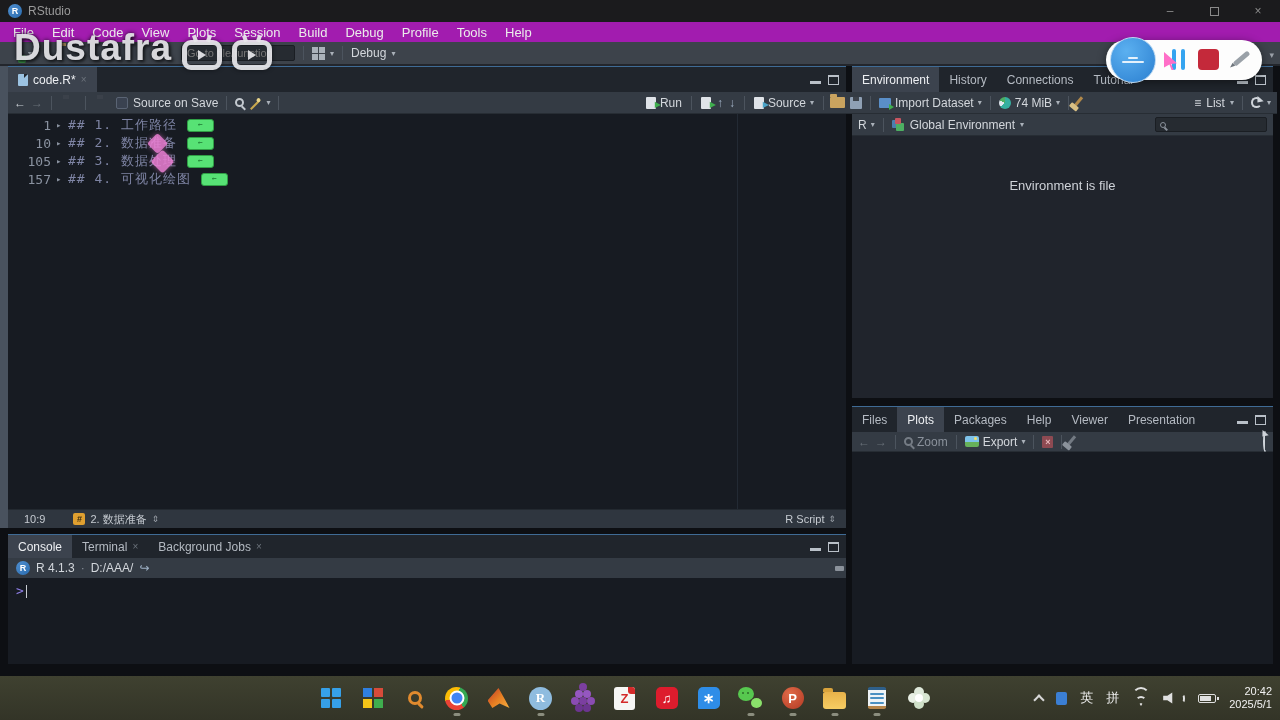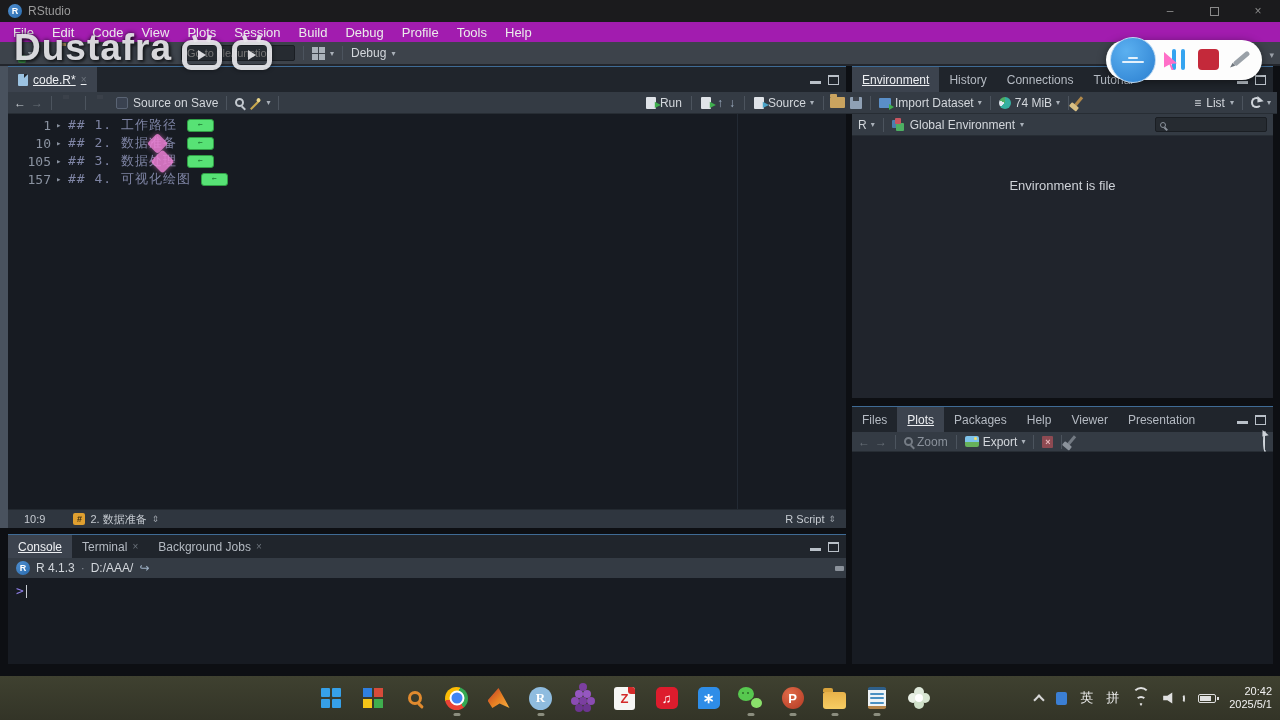--- a/index.html
+++ b/index.html
@@ -48,21 +48,21 @@
                text-shadow:0 0 4px rgba(10,12,16,.9),2px 2px 3px rgba(0,0,0,.55); }
   .tv { width:40px; height:30px; border:5px solid rgba(232,232,235,.92); border-radius:9px; position:relative;
         margin-top:14px; box-shadow:0 0 4px rgba(10,12,16,.7); display:flex; align-items:center; justify-content:center; }
   .tv:before { content:""; position:absolute; top:-10px; left:6px; width:4px; height:7px; background:rgba(232,232,235,.92); transform:rotate(-20deg); }
   .tv:after  { content:""; position:absolute; top:-10px; right:6px; width:4px; height:7px; background:rgba(232,232,235,.92); transform:rotate(20deg); }
   .tv .tri { width:0; height:0; border-left:8px solid rgba(232,232,235,.92); border-top:5px solid transparent; border-bottom:5px solid transparent; }
 
   
   .tabbar { background:#20252c; border-top:1px solid #3f6b95; display:flex; align-items:stretch; }
   .tab { padding:0 10px; display:flex; align-items:center; gap:5px; font-size:12px; color:#b4bac2; }
-  .tab.active { background:#3c434e; color:#edeff2;text-decoration:underline; }
+  .tab.active { background:#3c434e; color:#edeff2; }
   .tab .x { color:#6c737c; font-size:10px; }
   .ptoolbar { background:#343b44; border-bottom:1px solid #272d34; display:flex; align-items:center; padding:0 6px; gap:5px; }
   .winbtns { margin-left:auto; display:flex; align-items:center; gap:7px; padding-right:7px; }
   .btn-min { width:11px; height:3px; background:#b9c0c8; margin-top:6px; }
   .btn-max { width:11px; height:10px; border:1px solid #b9c0c8; border-top:2px solid #b9c0c8; }
   .ic-arrow { font-size:12px; color:#c8cdd3; }
   .ic-arrow.dim { color:#686f78; }
   .checkbox { width:12px; height:12px; background:#3a4250; border:1px solid #5a6474; border-radius:2px; }
   .mag { width:9px; height:9px; border:2px solid #c3c9cf; border-radius:50%; position:relative; }
   .mag:after { content:""; position:absolute; right:-4px; bottom:-4px; width:5px; height:2px; background:#c3c9cf; transform:rotate(45deg); }

